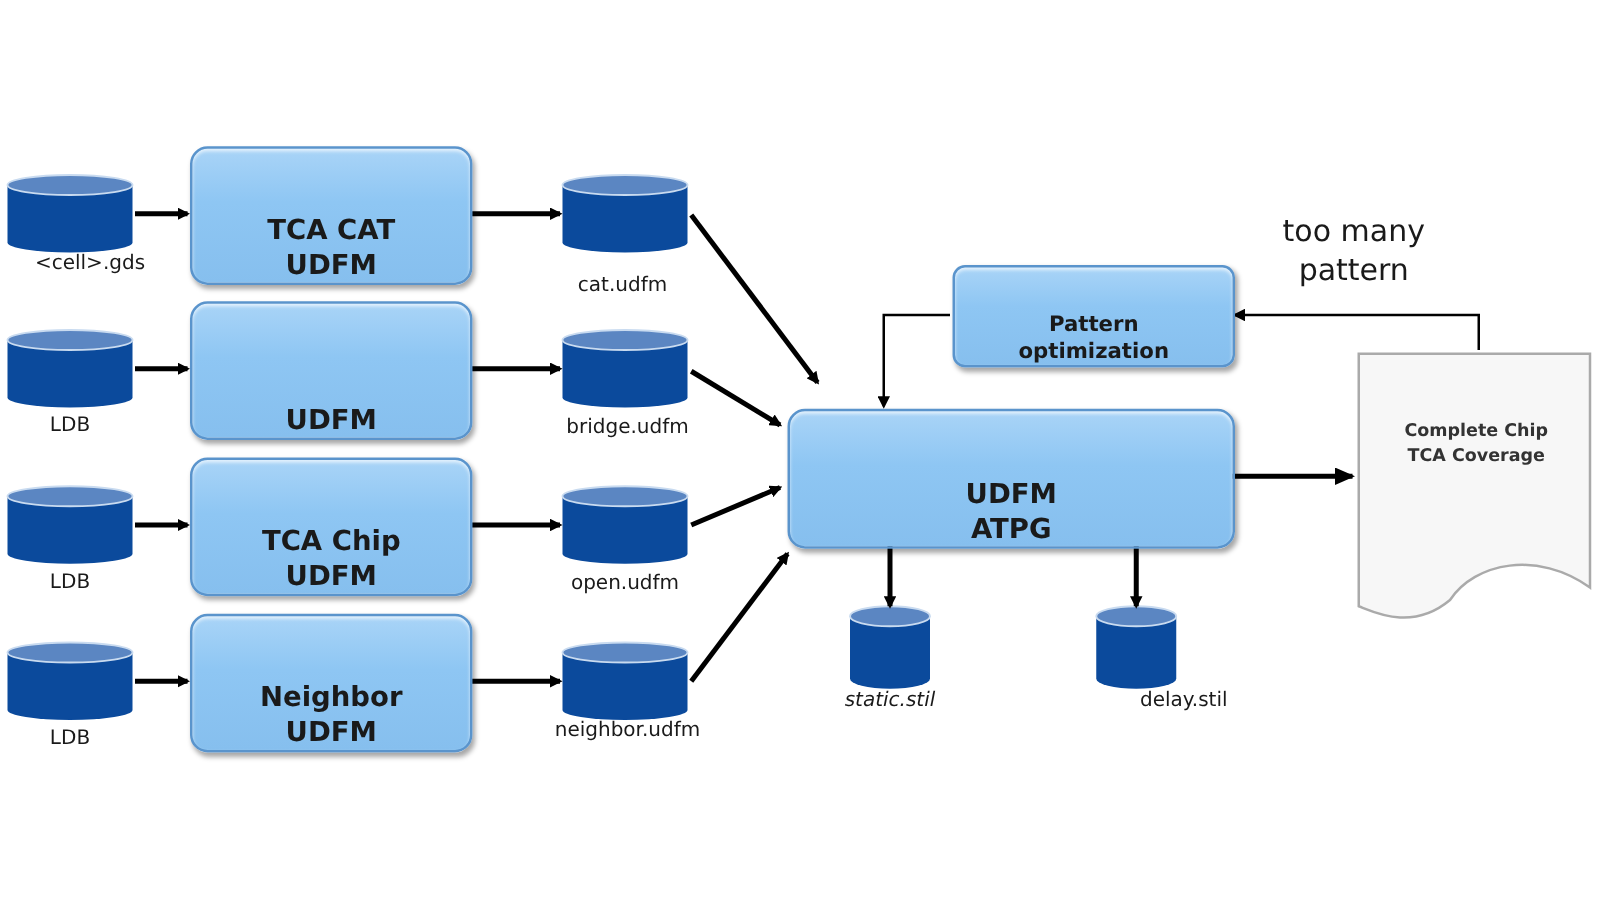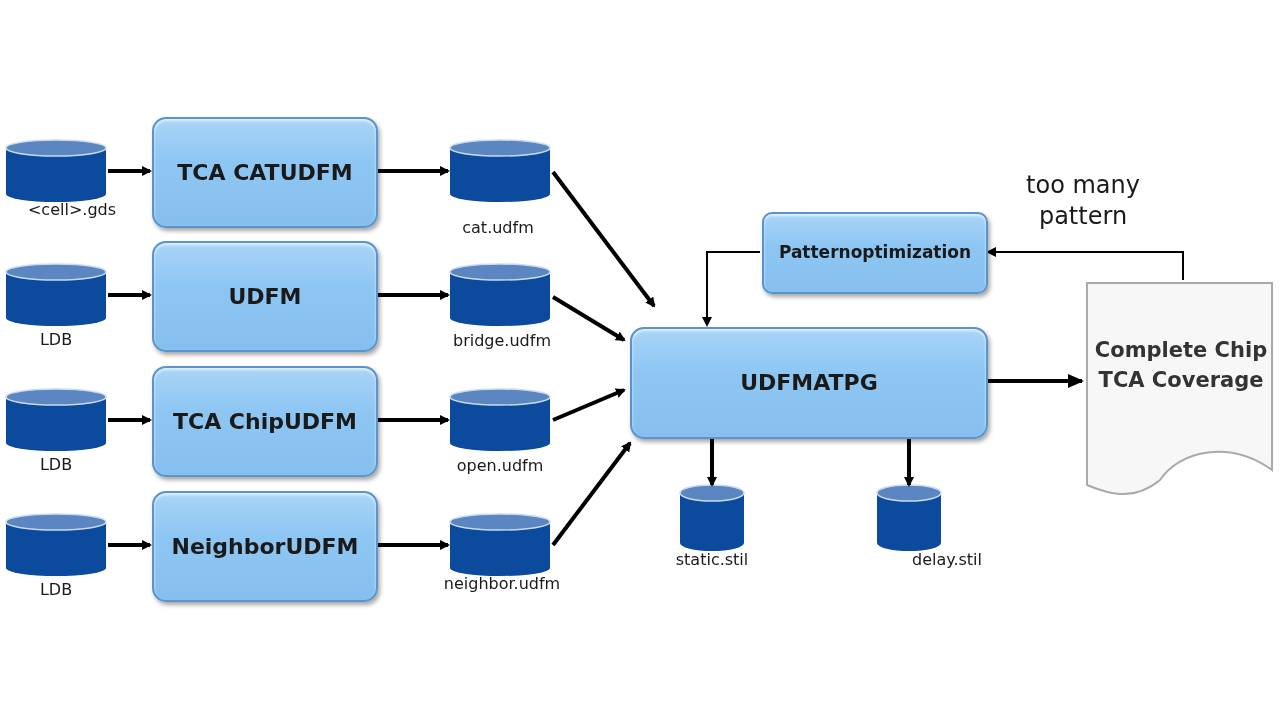--- a/index.html
+++ b/index.html
@@ -1,26 +1,26 @@
 <!DOCTYPE html>
 <html><head>
 <meta charset="utf-8">
 <style>
   html, body { margin:0; padding:0; background:#ffffff; }
   body { width:1280px; height:720px; position:relative; overflow:hidden; font-family:"DejaVu Sans", sans-serif; }
   #diagram { position:absolute; left:0; top:0; width:1280px; height:720px; }
   .box { position:absolute; border-radius:14px; background:linear-gradient(#a9d4f7, #8ec6f3 40%, #86bfee);
          border:2px solid #5a94cc; box-shadow:2px 3px 4px rgba(0,0,0,0.35), inset 0 2px 3px rgba(255,255,255,0.7);
-         display:flex; flex-direction:row; align-items:center; justify-content:center;
+         display:flex; flex-direction:column; align-items:center; justify-content:flex-end;
          font-weight:bold; color:#1a1a1a; text-align:center; line-height:1.25; }
   .box.big { font-size:22px; }
   .box.small { font-size:17px; border-radius:10px; }
   .lbl { position:absolute; font-size:16px; color:#1a1a1a; white-space:nowrap; transform:translateX(-50%); }
   .note { position:absolute; font-size:24px; color:#1a1a1a; text-align:center; transform:translateX(-50%); line-height:1.3; }
-  .doc-text { position:absolute; font-weight:bold; font-size:21px; color:#333; text-align:center; line-height:1.45; width:190px; }
+  .doc-text { position:absolute; font-weight:bold; font-size:14px; color:#333; text-align:center; line-height:1.45; width:190px; }
 </style>
 </head>
 <body>
 
 <svg id="diagram" xmlns="http://www.w3.org/2000/svg" width="1280" height="720">
   <defs>
     <marker id="ah" markerWidth="10" markerHeight="10" refX="8" refY="5" orient="auto" markerUnits="userSpaceOnUse">
       <path d="M0,0 L10,5 L0,10 z" fill="#000"></path>
     </marker>
     <marker id="ah-big" markerWidth="16" markerHeight="14" refX="14" refY="7" orient="auto" markerUnits="userSpaceOnUse">
@@ -121,21 +121,21 @@
 <div class="lbl" style="left:72px;top:200px;">&lt;cell&gt;.gds</div>
 <div class="lbl" style="left:56px;top:330px;">LDB</div>
 <div class="lbl" style="left:56px;top:455px;">LDB</div>
 <div class="lbl" style="left:56px;top:580px;">LDB</div>
 
 <div class="lbl" style="left:498px;top:206px;margin-top:12px;">cat.udfm</div>
 <div class="lbl" style="left:502px;top:331px;">bridge.udfm</div>
 <div class="lbl" style="left:500px;top:456px;">open.udfm</div>
 <div class="lbl" style="left:502px;top:574px;">neighbor.udfm</div>
 
-<div class="lbl" style="left:712px;top:550px;">static.stil</div>
+<div class="lbl" style="left:712px;top:550px;font-style:italic;">static.stil</div>
 <div class="lbl" style="left:947px;top:550px;">delay.stil</div>
 
 <div class="note" style="left:1083px;top:170px;">
   <div>too many</div>
   <div>pattern</div>
 </div>
 
 <div class="doc-text" style="left:1086px;top:335px;">
   <div>Complete Chip</div>
   <div>TCA Coverage</div>

